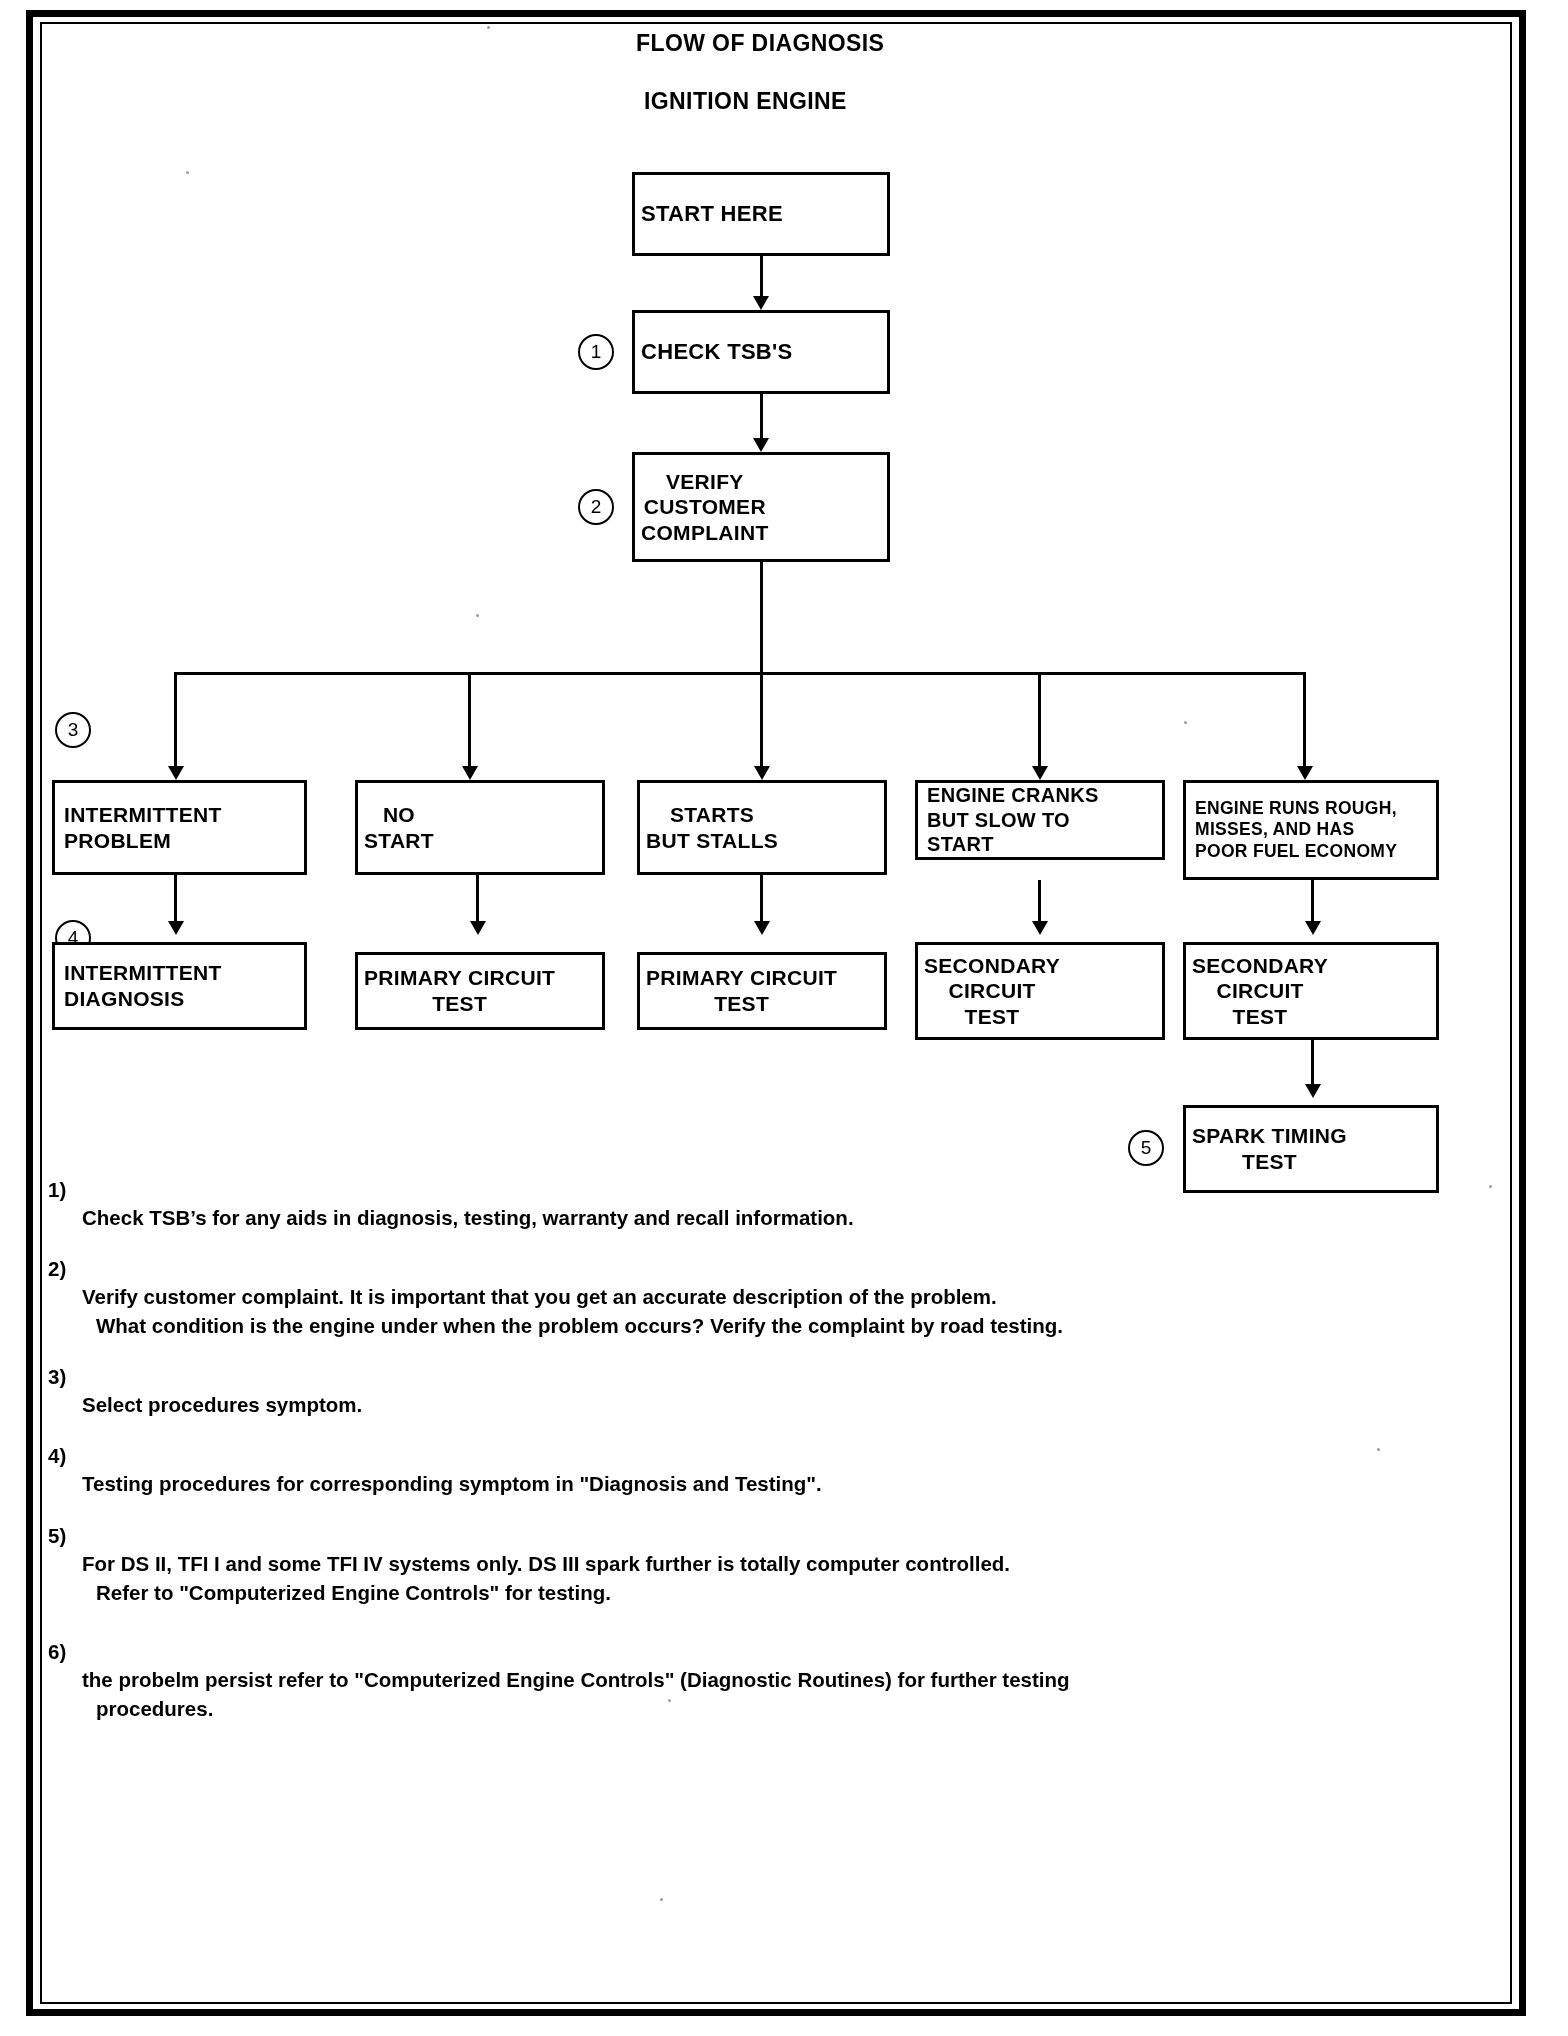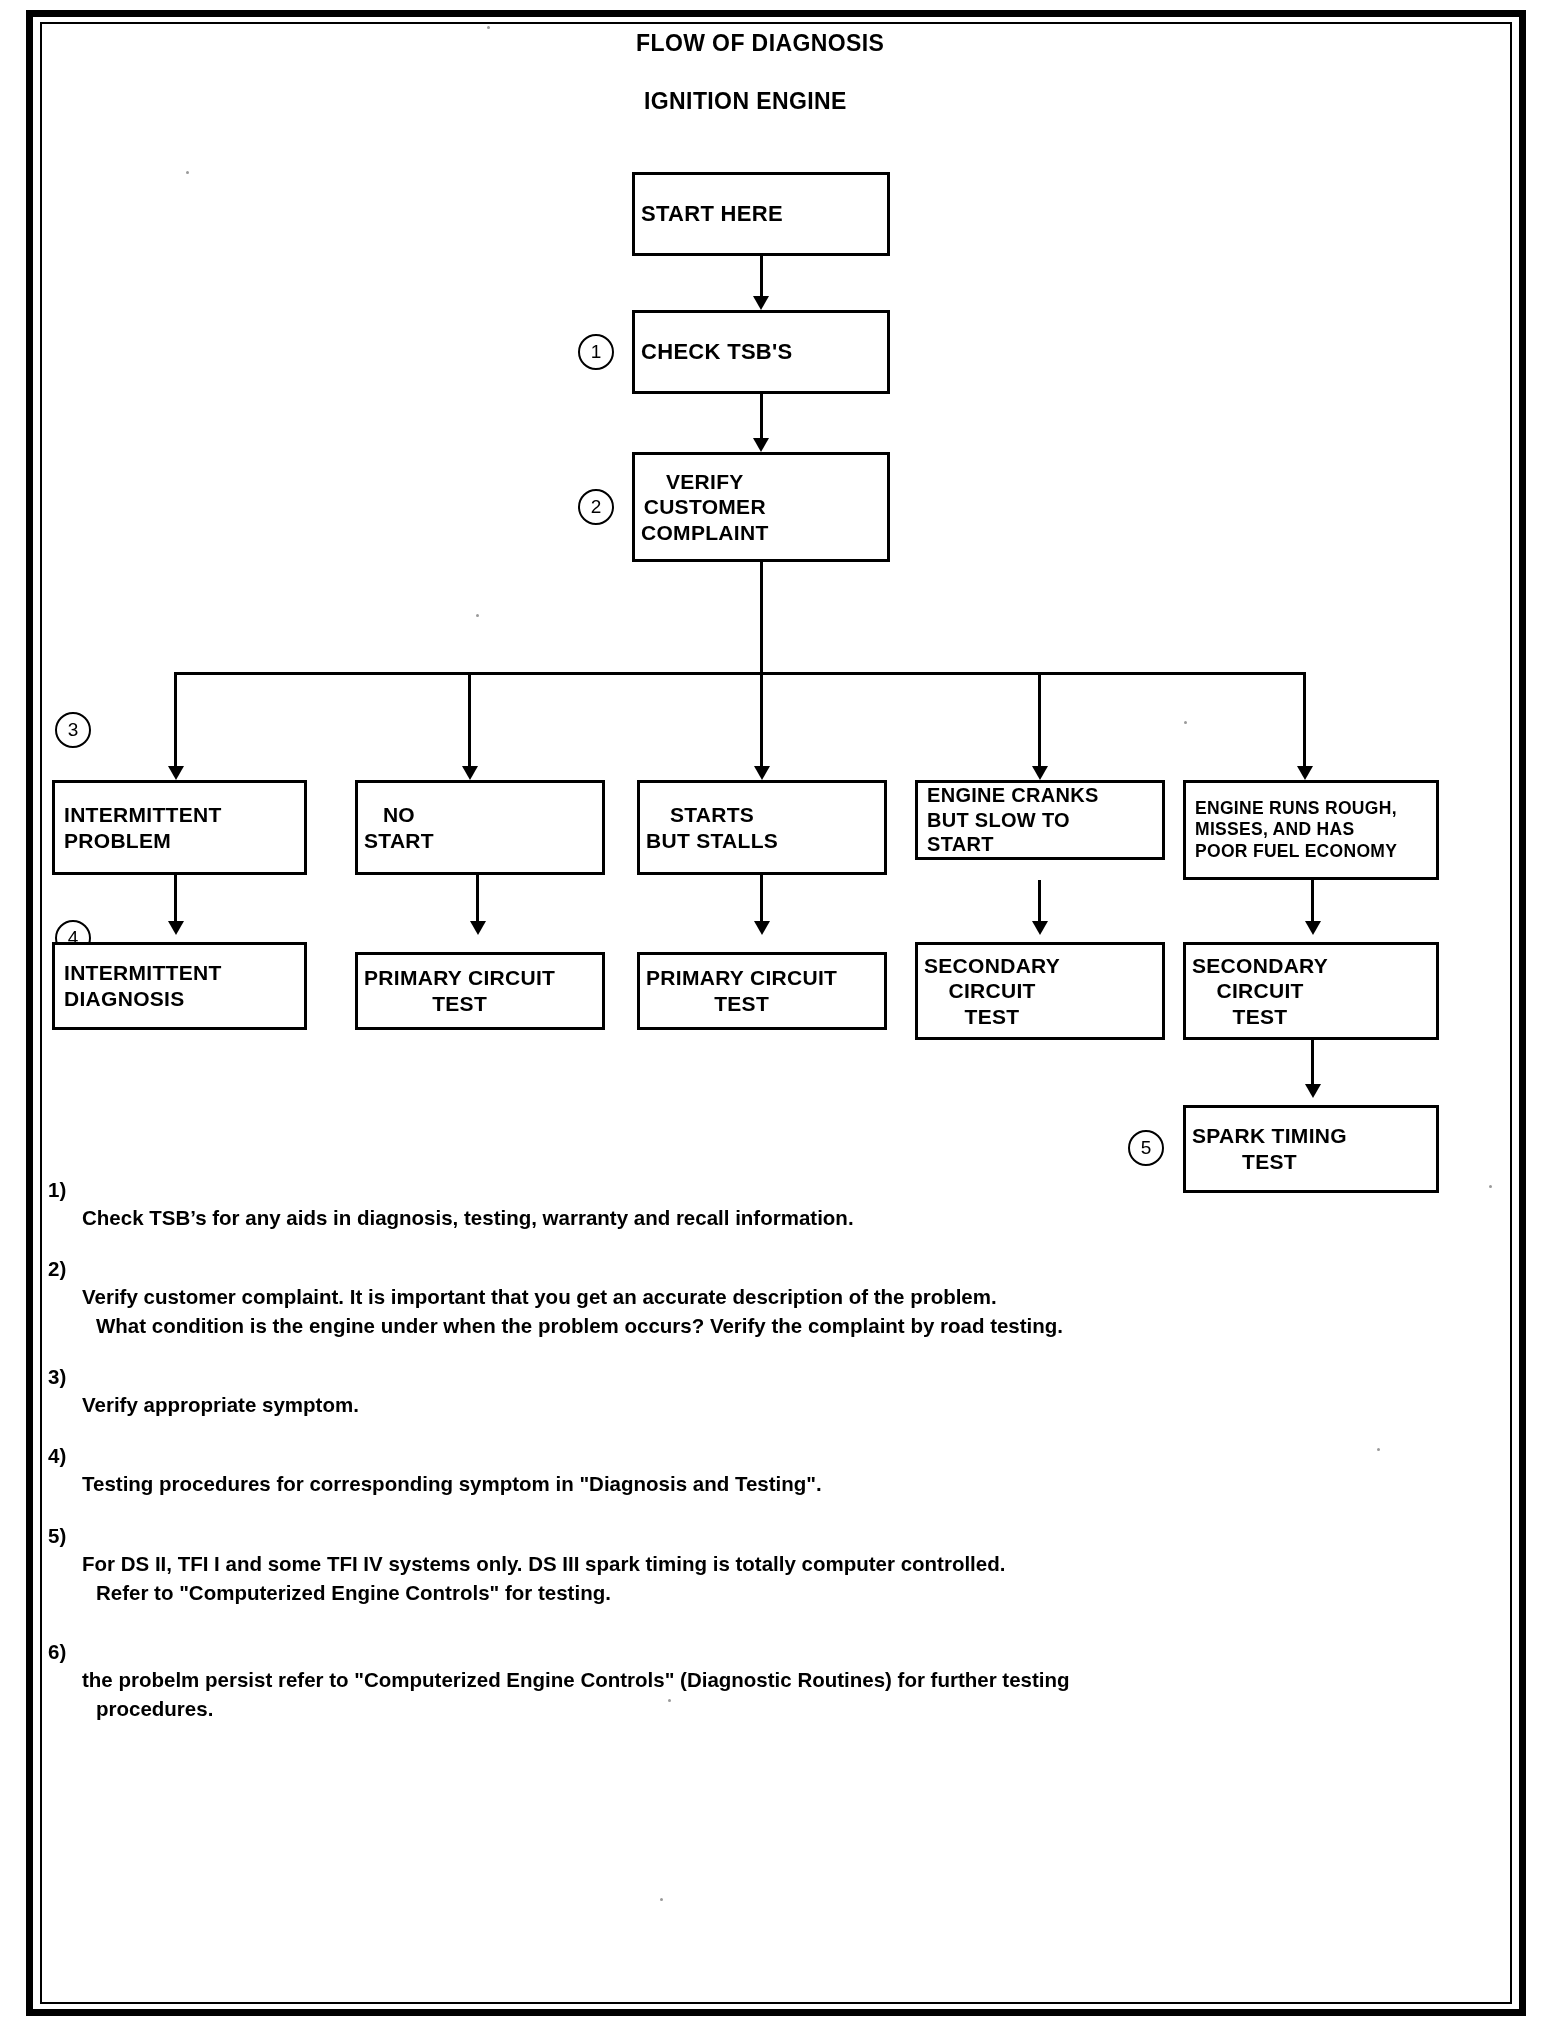--- a/index.html
+++ b/index.html
@@ -298,35 +298,35 @@
         <span class="num">2)</span>
         <span class="body">
           <span class="line">Verify customer complaint. It is important that you get an accurate description of the problem.</span>
           <span class="line">What condition is the engine under when the  problem occurs? Verify the complaint by road testing.</span>
         </span>
       </div>
 
       <div class="note">
         <span class="num">3)</span>
         <span class="body">
-          <span class="line">Verify appropriate symptom.</span>
+          <span class="line">Select procedures symptom.</span>
         </span>
       </div>
 
       <div class="note">
         <span class="num">4)</span>
         <span class="body">
           <span class="line">Testing procedures for corresponding symptom in "Diagnosis and Testing".</span>
         </span>
       </div>
 
       <div class="note">
         <span class="num">5)</span>
         <span class="body">
-          <span class="line">For DS II, TFI I and some TFI IV systems only. DS III spark timing is totally computer controlled.</span>
+          <span class="line">For DS II, TFI I and some TFI IV systems only. DS III spark further is totally computer controlled.</span>
           <span class="line">Refer to "Computerized Engine Controls" for testing.</span>
         </span>
       </div>
 
       <div class="note gap-before">
         <span class="num">6)</span>
         <span class="body">
           <span class="line">the probelm persist refer to "Computerized Engine Controls" (Diagnostic Routines) for further testing</span>
           <span class="line" style="margin-left:14px;">procedures.</span>
         </span>

